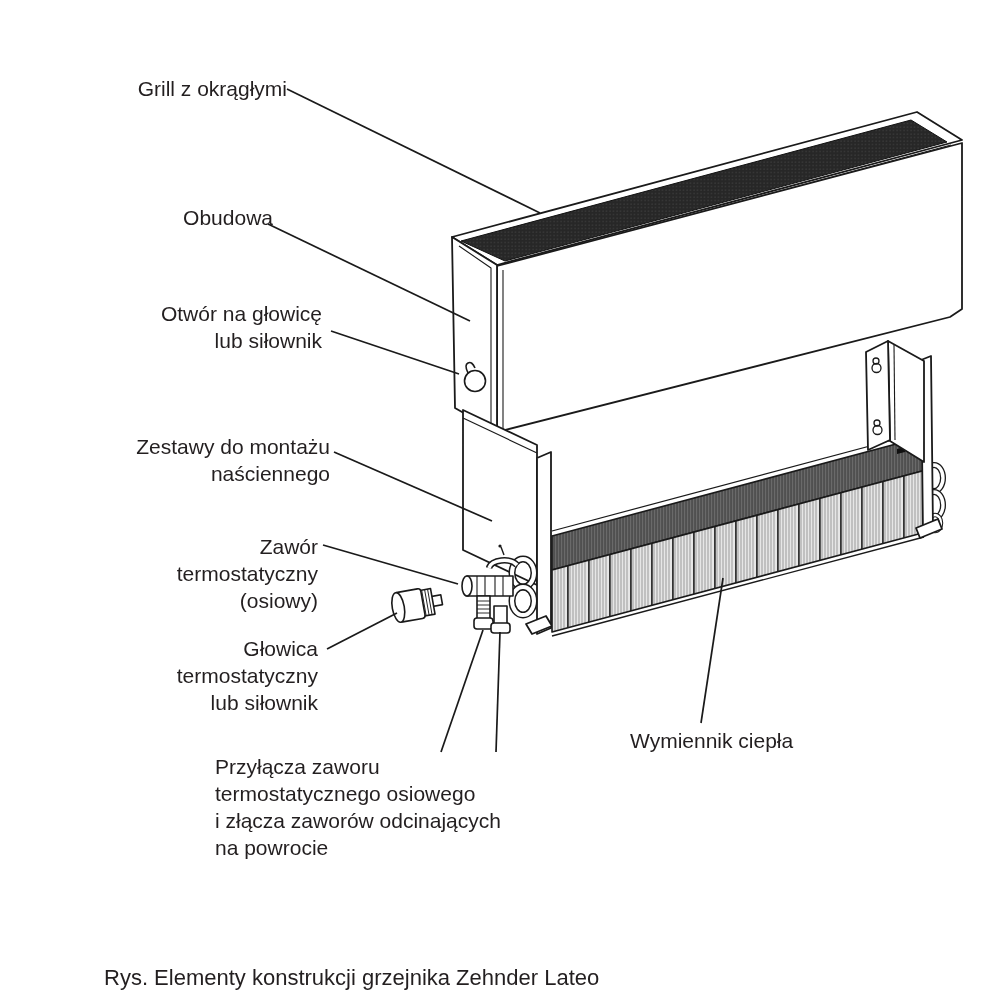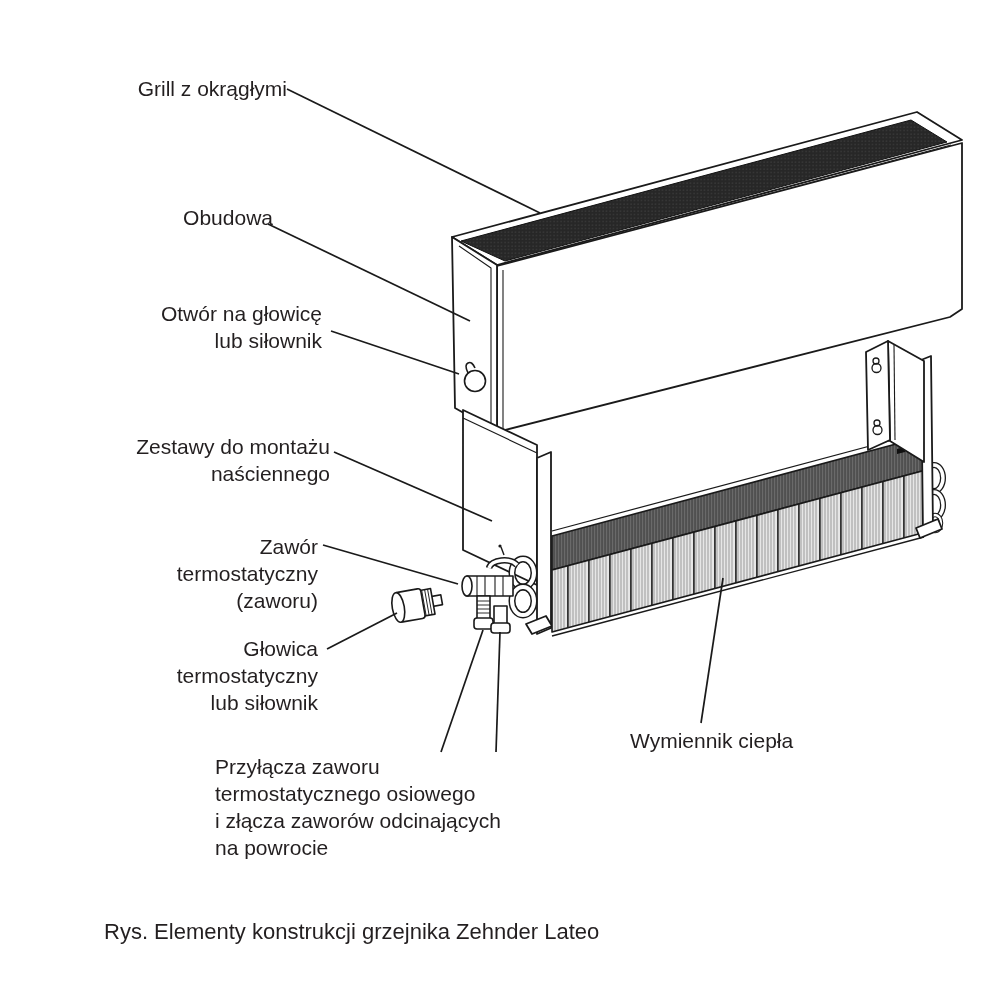--- a/index.html
+++ b/index.html
@@ -7,21 +7,21 @@
     position:relative;width:1000px;height:1000px;background:#ffffff;overflow:hidden;
     font-family:"Liberation Sans","DejaVu Sans",sans-serif;
   }
   #drawing{position:absolute;left:0;top:0;}
   .lbl{
     position:absolute;color:#231f20;font-size:21px;line-height:27px;
     white-space:nowrap;
   }
   .lbl.r{text-align:right;}
   .caption{
-    position:absolute;color:#231f20;font-size:22px;white-space:nowrap;
+    position:absolute;color:#231f20;font-size:22px;white-space:nowrap;margin-top:46px;
   }
 </style>
 </head>
 <body>
 
 <div id="stage">
 
   <svg id="drawing" width="1000" height="1000" viewBox="0 0 1000 1000">
     <defs>
       <pattern id="grillDots" width="3.5" height="3.5" patternUnits="userSpaceOnUse">
@@ -177,21 +177,21 @@
   </div>
 
   <div class="lbl r" style="right:670px;top:433px">
     <div>Zestawy do montażu</div>
     <div>naściennego</div>
   </div>
 
   <div class="lbl r" style="right:682px;top:533px">
     <div>Zawór</div>
     <div>termostatyczny</div>
-    <div>(zaworu)</div>
+    <div>(osiowy)</div>
   </div>
 
   <div class="lbl r" style="right:682px;top:635px">
     <div>Głowica</div>
     <div>termostatyczny</div>
     <div>lub siłownik</div>
   </div>
 
   <div class="lbl" style="left:630px;top:727px">
     <div>Wymiennik ciepła</div>

